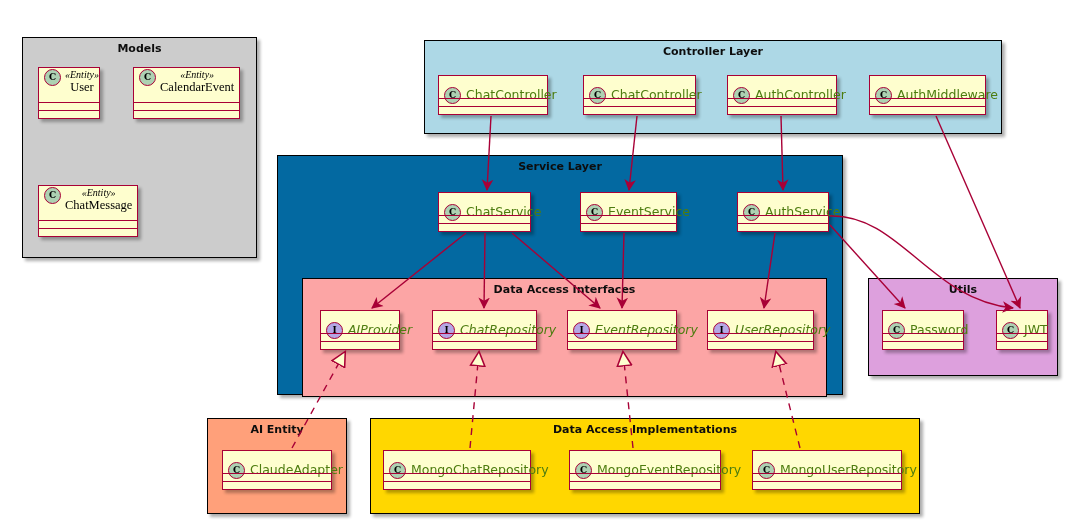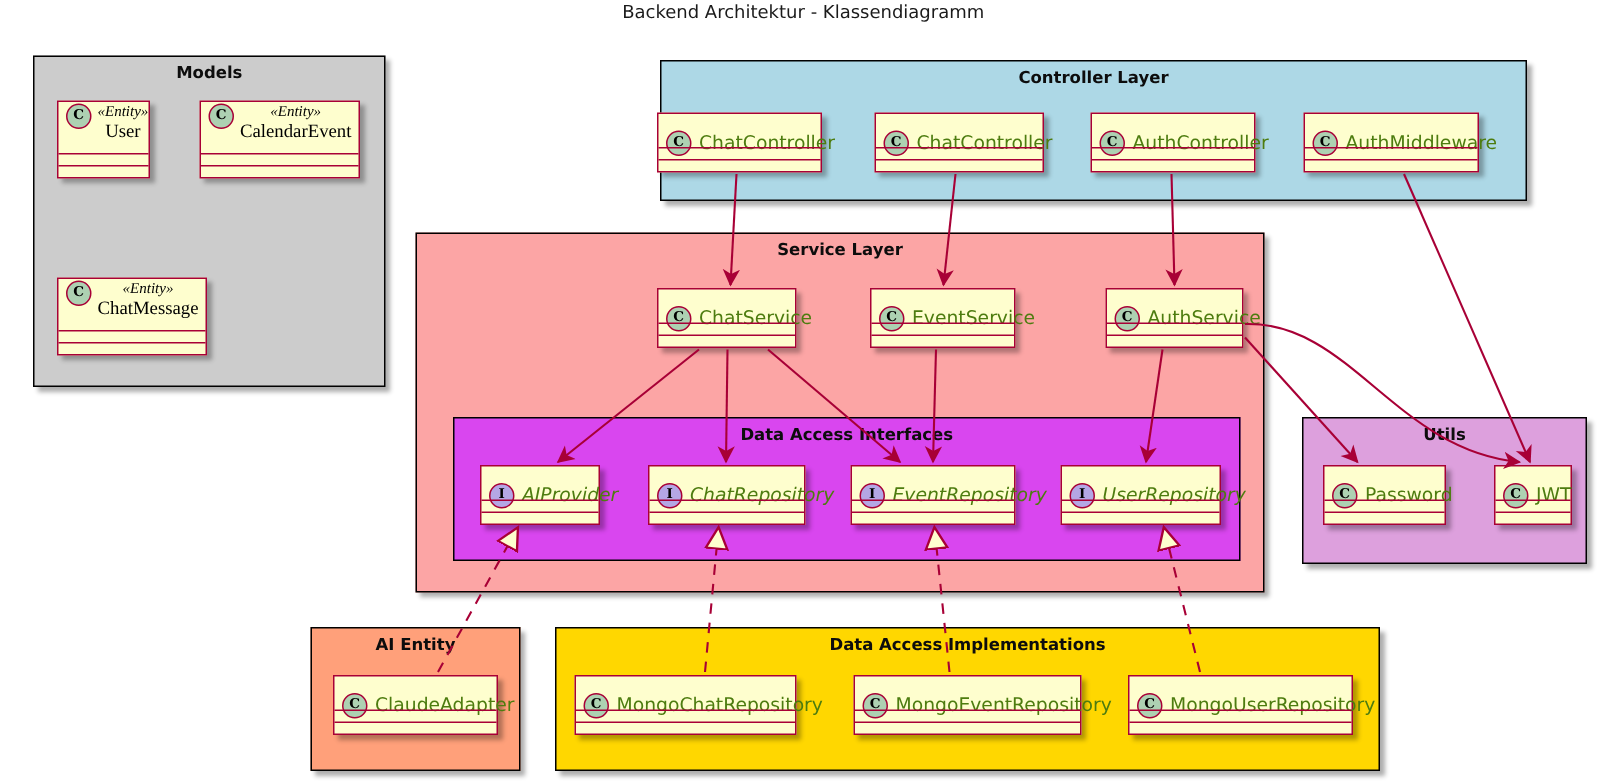--- a/index.html
+++ b/index.html
@@ -139,32 +139,31 @@
     font-size: 12.5px;
     color: #000000;
     line-height: 14px;
     white-space: nowrap;
   }
 </style>
 </head>
 <body>
 
 <div id="diagram-root">
-  <div class="diagram-title">Backend Architektur - Klassendiagramm</div>
   <div id="package-layer">
       <div class="package" style="left: 22px; top: 37px; width: 235px; height: 221px; background: rgb(204, 204, 204); z-index: 1;">
         <div class="pkg-title">Models</div>
       </div>
-      <div class="package" style="left: 440px; top: 40px; width: 578px; height: 94px; background: rgb(173, 216, 230); z-index: 1;">
+      <div class="package" style="left: 424px; top: 40px; width: 578px; height: 94px; background: rgb(173, 216, 230); z-index: 1;">
         <div class="pkg-title">Controller Layer</div>
       </div>
-      <div class="package" style="left: 277px; top: 155px; width: 566px; height: 240px; background: #fca5a5; z-index: 1;">
+      <div class="package" style="left: 277px; top: 155px; width: 566px; height: 240px; background: #0369a1; z-index: 1;">
         <div class="pkg-title">Service Layer</div>
       </div>
-      <div class="package nested" style="left: 302px; top: 278px; width: 525px; height: 96px; background: #d946ef; z-index: 2;">
+      <div class="package nested" style="left: 302px; top: 278px; width: 525px; height: 119px; background: #fca5a5; z-index: 2;">
         <div class="pkg-title">Data Access Interfaces</div>
       </div>
       <div class="package" style="left: 868px; top: 278px; width: 190px; height: 98px; background: rgb(221, 160, 221); z-index: 1;">
         <div class="pkg-title">Utils</div>
       </div>
       <div class="package" style="left: 207px; top: 418px; width: 140px; height: 96px; background: rgb(255, 160, 122); z-index: 1;">
         <div class="pkg-title">AI Entity</div>
       </div>
       <div class="package" style="left: 370px; top: 418px; width: 550px; height: 96px; background: rgb(255, 215, 0); z-index: 1;">
         <div class="pkg-title">Data Access Implementations</div>

